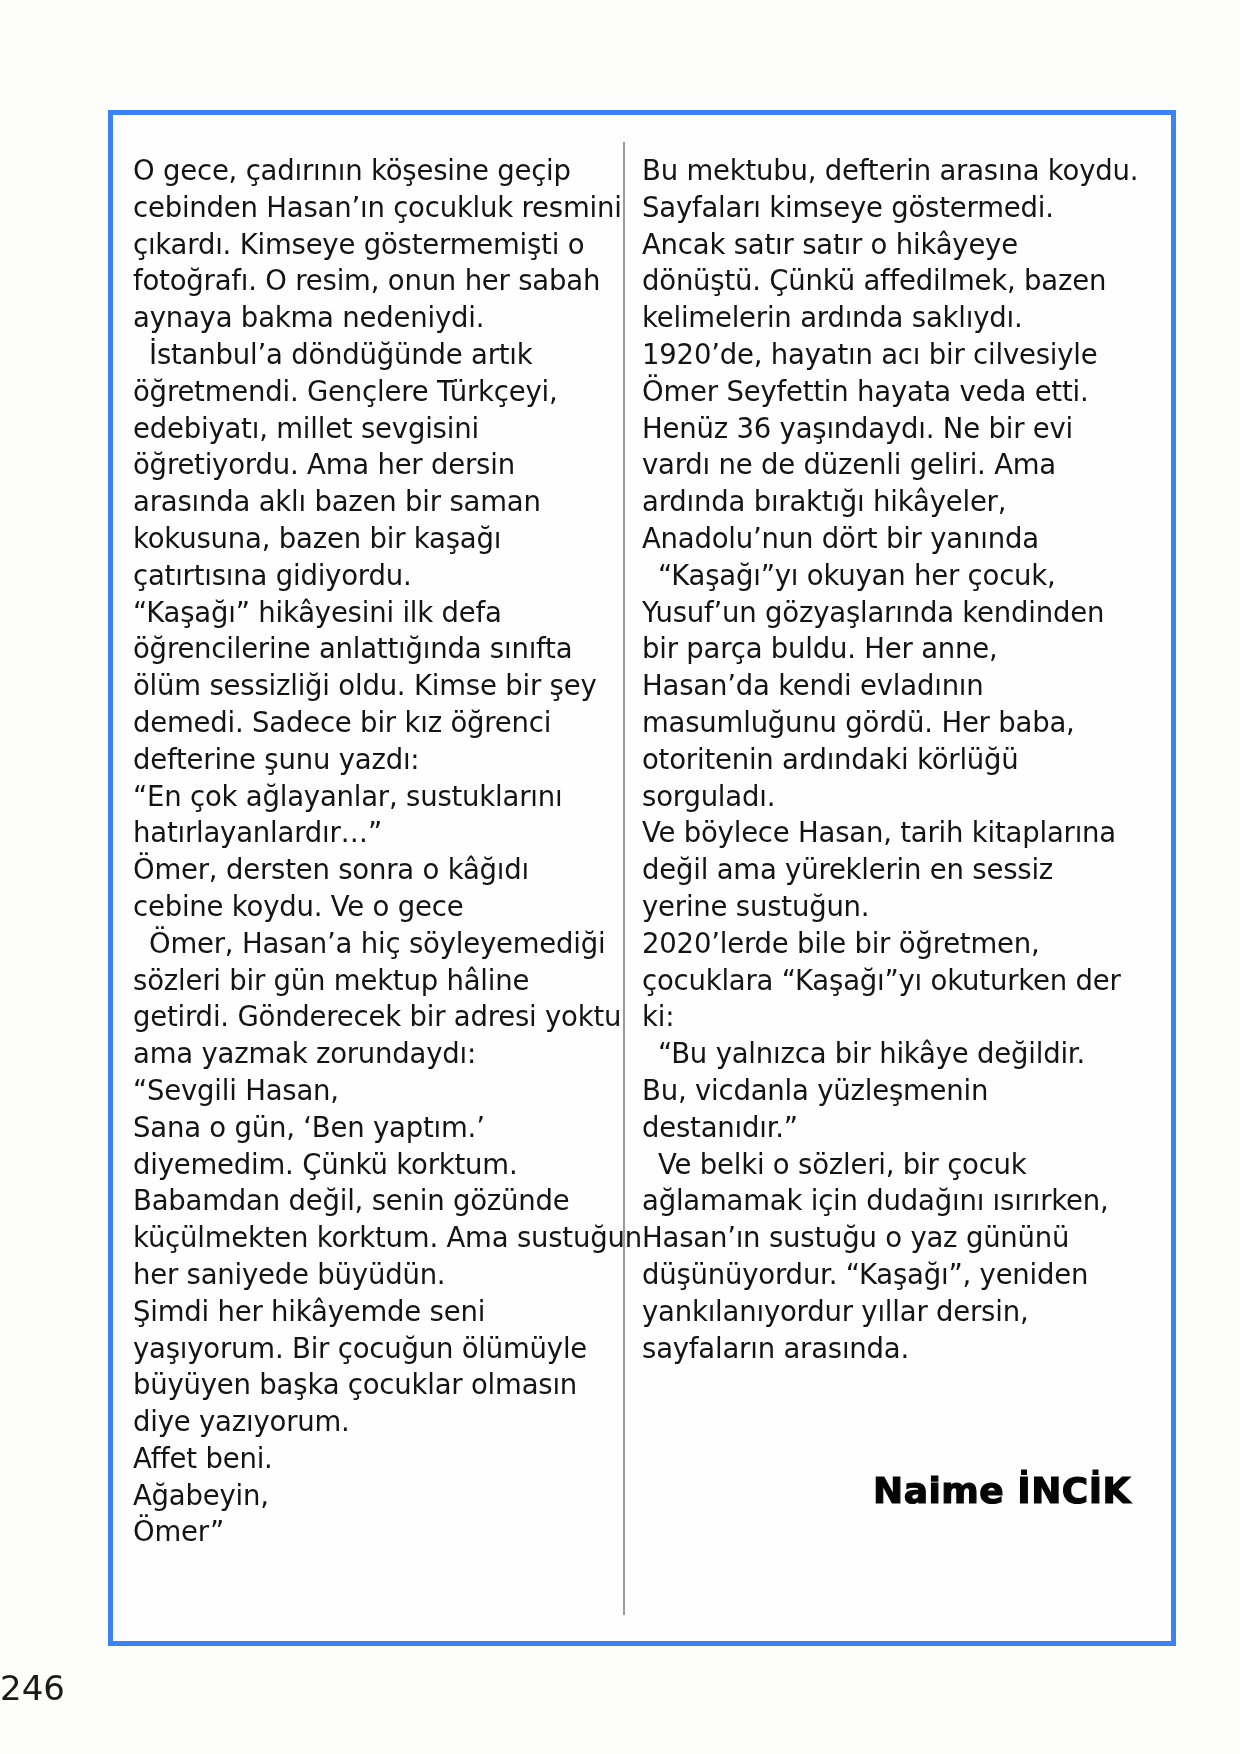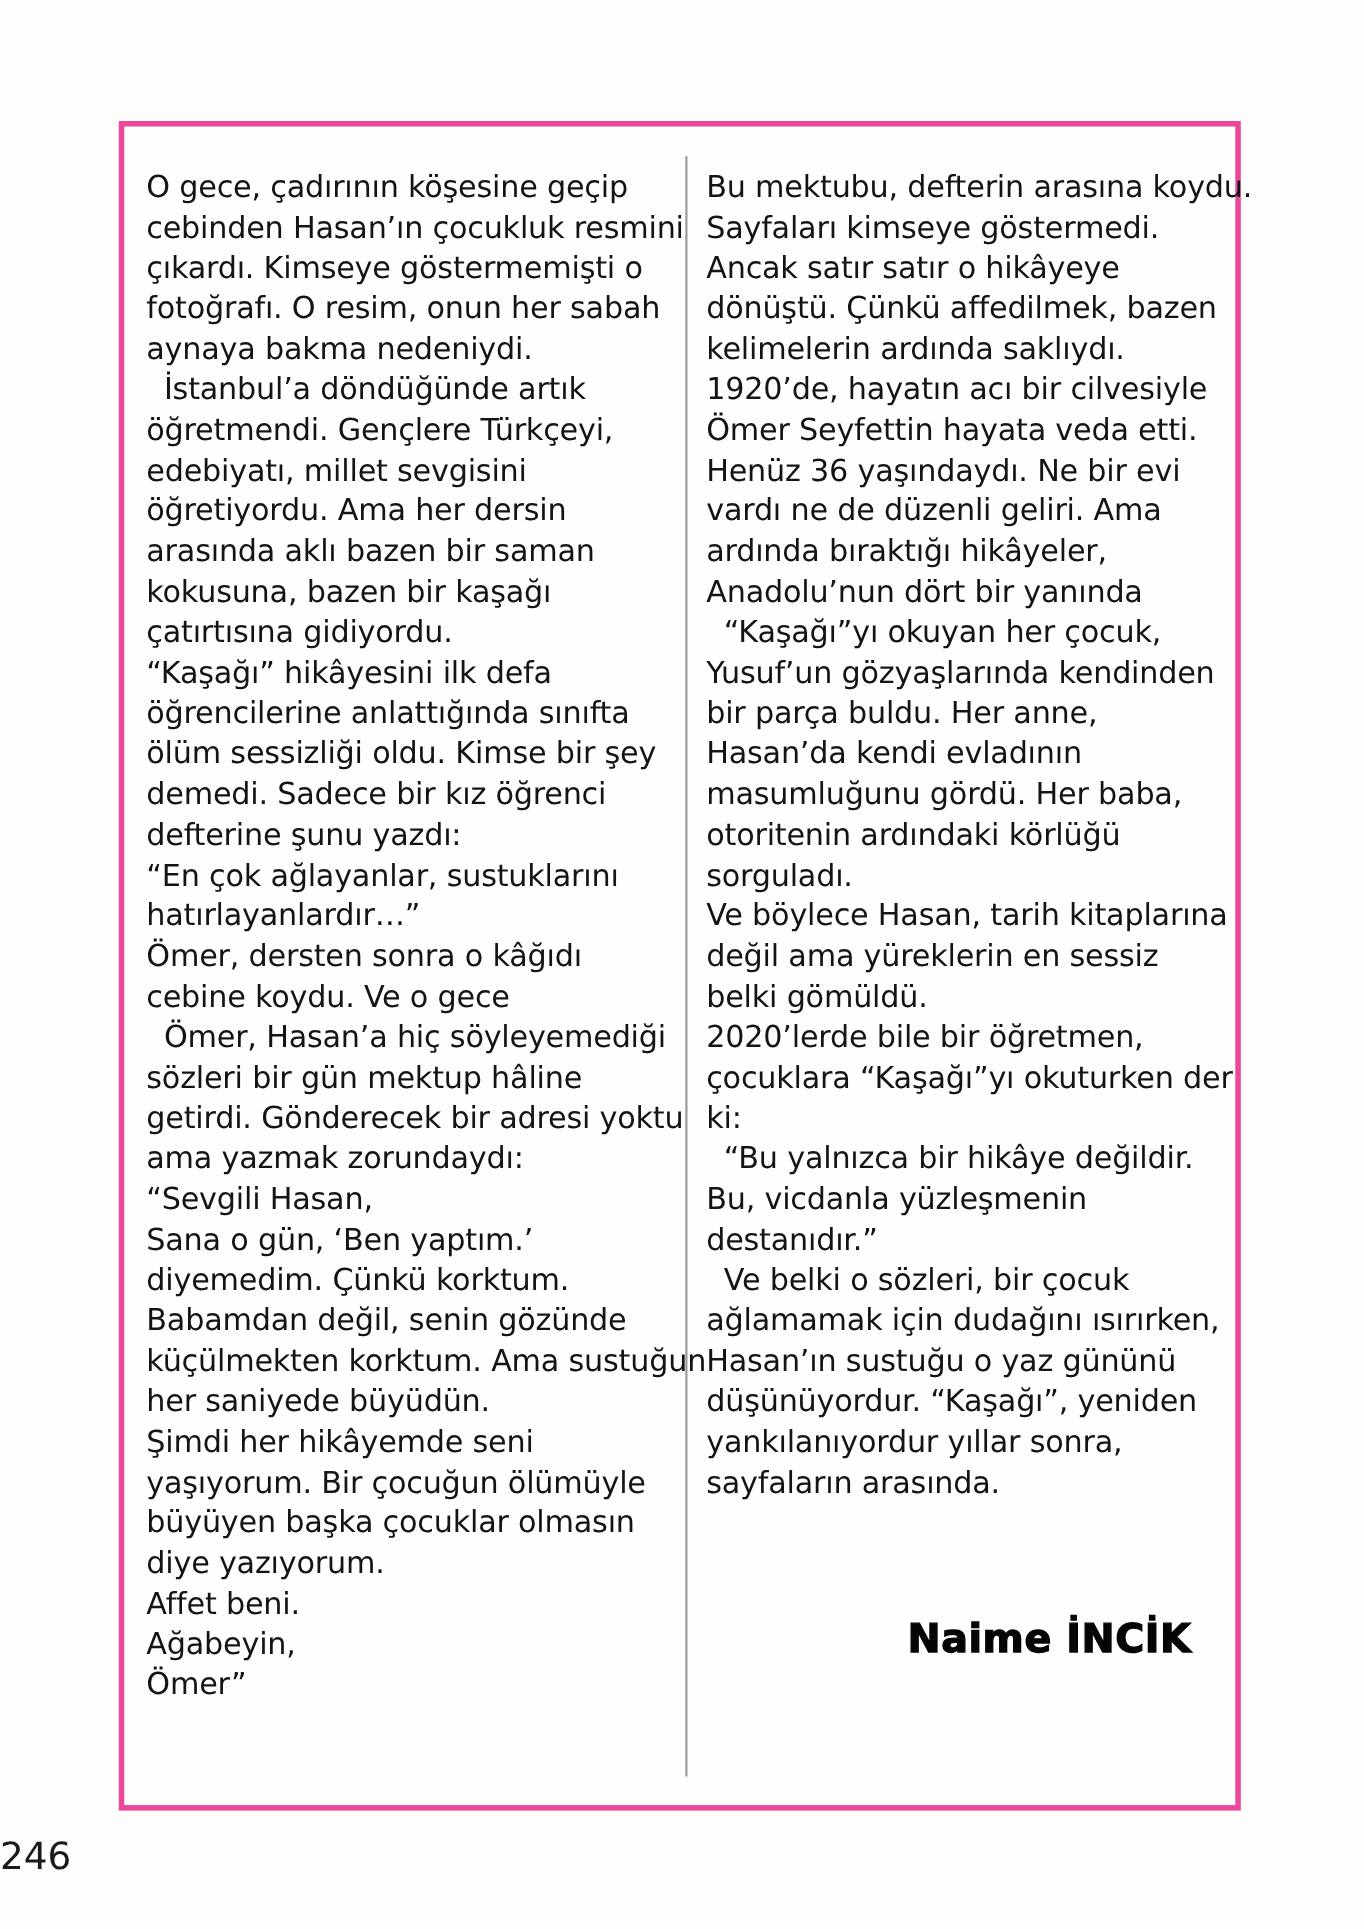--- a/index.html
+++ b/index.html
@@ -14,22 +14,23 @@
     overflow: hidden;
     font-family: "DejaVu Sans", sans-serif;
     color: #141414;
   }
   .frame {
     position: absolute;
     left: 108px;
     top: 110px;
     width: 1010px;   
     height: 1526px;  
-    border: 5px solid #ec4899;
+    border: 5px solid #3b82f6;
     background: #fefefe;
+    padding-left: 48px;
   }
   .col {
     position: absolute;
     top: 37px;
     font-size: 27.5px;
     line-height: 36.8px;
     letter-spacing: -0.2px;
     white-space: nowrap;
   }
   .col-left {
@@ -135,30 +136,30 @@
       <span class="line">Anadolu’nun dört bir yanında</span>
       <span class="line indent">“Kaşağı”yı okuyan her çocuk,</span>
       <span class="line">Yusuf’un gözyaşlarında kendinden</span>
       <span class="line">bir parça buldu. Her anne,</span>
       <span class="line">Hasan’da kendi evladının</span>
       <span class="line">masumluğunu gördü. Her baba,</span>
       <span class="line">otoritenin ardındaki körlüğü</span>
       <span class="line">sorguladı.</span>
       <span class="line">Ve böylece Hasan, tarih kitaplarına</span>
       <span class="line">değil ama yüreklerin en sessiz</span>
-      <span class="line">belki gömüldü.</span>
+      <span class="line">yerine sustuğun.</span>
       <span class="line">2020’lerde bile bir öğretmen,</span>
       <span class="line">çocuklara “Kaşağı”yı okuturken der</span>
       <span class="line">ki:</span>
       <span class="line indent">“Bu yalnızca bir hikâye değildir.</span>
       <span class="line">Bu, vicdanla yüzleşmenin</span>
       <span class="line">destanıdır.”</span>
       <span class="line indent">Ve belki o sözleri, bir çocuk</span>
       <span class="line">ağlamamak için dudağını ısırırken,</span>
       <span class="line">Hasan’ın sustuğu o yaz gününü</span>
       <span class="line">düşünüyordur. “Kaşağı”, yeniden</span>
-      <span class="line">yankılanıyordur yıllar sonra,</span>
+      <span class="line">yankılanıyordur yıllar dersin,</span>
       <span class="line">sayfaların arasında.</span>
     </div>
   <div class="signature">Naime İNCİK</div>
 </div>
 
 <div class="page-number">246</div>
 
 </body></html>

